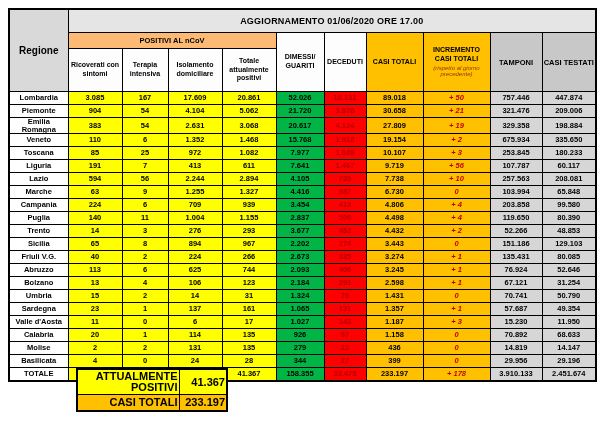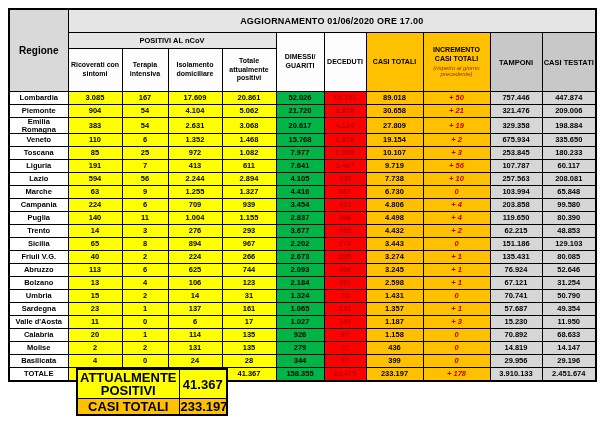--- a/index.html
+++ b/index.html
@@ -12,42 +12,42 @@
     position:absolute;left:8px;top:8px;width:589px;
     border:2px solid #000;
   }
   .main th,.main td{
     border:1px solid #000;text-align:center;vertical-align:middle;
     padding:0 1px;overflow:hidden;
   }
   .main th{font-weight:bold;}
   .th-title{background:#e5e5e5;font-size:9px;height:22px;letter-spacing:.2px;}
   .th-region{background:#d9d9d9;font-size:10px;}
-  .th-group{background:#e5e5e5;font-size:7.5px;height:15px;}
+  .th-group{background:#fdba74;font-size:7.5px;height:15px;}
   .th-white{background:#fdfdfd;font-size:7px;line-height:1.25;}
   .r3 .th-white{height:42px;}
   .th-orange{background:#ffc000;font-size:7px;line-height:1.25;}
   .th-gray{background:#c8c8c8;font-size:7.5px;}
   .note{font-size:6px;font-style:italic;font-weight:normal;color:#993300;margin-top:1px;line-height:1.1;}
   .main td{font-size:7.5px;font-weight:bold;height:12px;line-height:1;}
   .c-region{background:#ffffff;}
   .c-pos{background:#ffff00;}
   .c-gua{background:#00b545;}
   .c-dec{background:#ff0000;color:#b30000;margin-left:20px;}
   .c-tot{background:#ffc000;}
   .c-incr{background:#ffc000;color:#c00000;font-style:italic;margin-top:31px;}
   .c-tam{background:#d6d6d6;}
   .c-tes{background:#d6d6d6;}
   .summary{
     position:absolute;left:76px;top:368px;width:150px;
     border:2px solid #000;
   }
   .summary td{
-    border:1px solid #000;text-align:center;vertical-align:middle;
-    font-size:13px;font-weight:bold;height:13px;line-height:1;
+    border:1px solid #000;text-align:right;vertical-align:middle;
+    font-size:11px;font-weight:bold;height:13px;line-height:1;
   }
   .s-yellow{background:#ffff00;}
   .s-green{background:#00b545;}
   .s-red{background:#ff0000;color:#b30000;}
   .s-orange{background:#ffc000;}
 </style>
 </head>
 <body>
 
 <div class="canvas">
@@ -224,21 +224,21 @@
         <tr>
           <td class="c-region">Trento</td>
           <td class="c-pos">14</td>
           <td class="c-pos">3</td>
           <td class="c-pos">276</td>
           <td class="c-pos">293</td>
           <td class="c-gua">3.677</td>
           <td class="c-dec">462</td>
           <td class="c-tot">4.432</td>
           <td class="c-incr">+ 2</td>
-          <td class="c-tam">62.215</td>
+          <td class="c-tam">52.266</td>
           <td class="c-tes">48.853</td>
         </tr>
         <tr>
           <td class="c-region">Sicilia</td>
           <td class="c-pos">65</td>
           <td class="c-pos">8</td>
           <td class="c-pos">894</td>
           <td class="c-pos">967</td>
           <td class="c-gua">2.202</td>
           <td class="c-dec">274</td>

